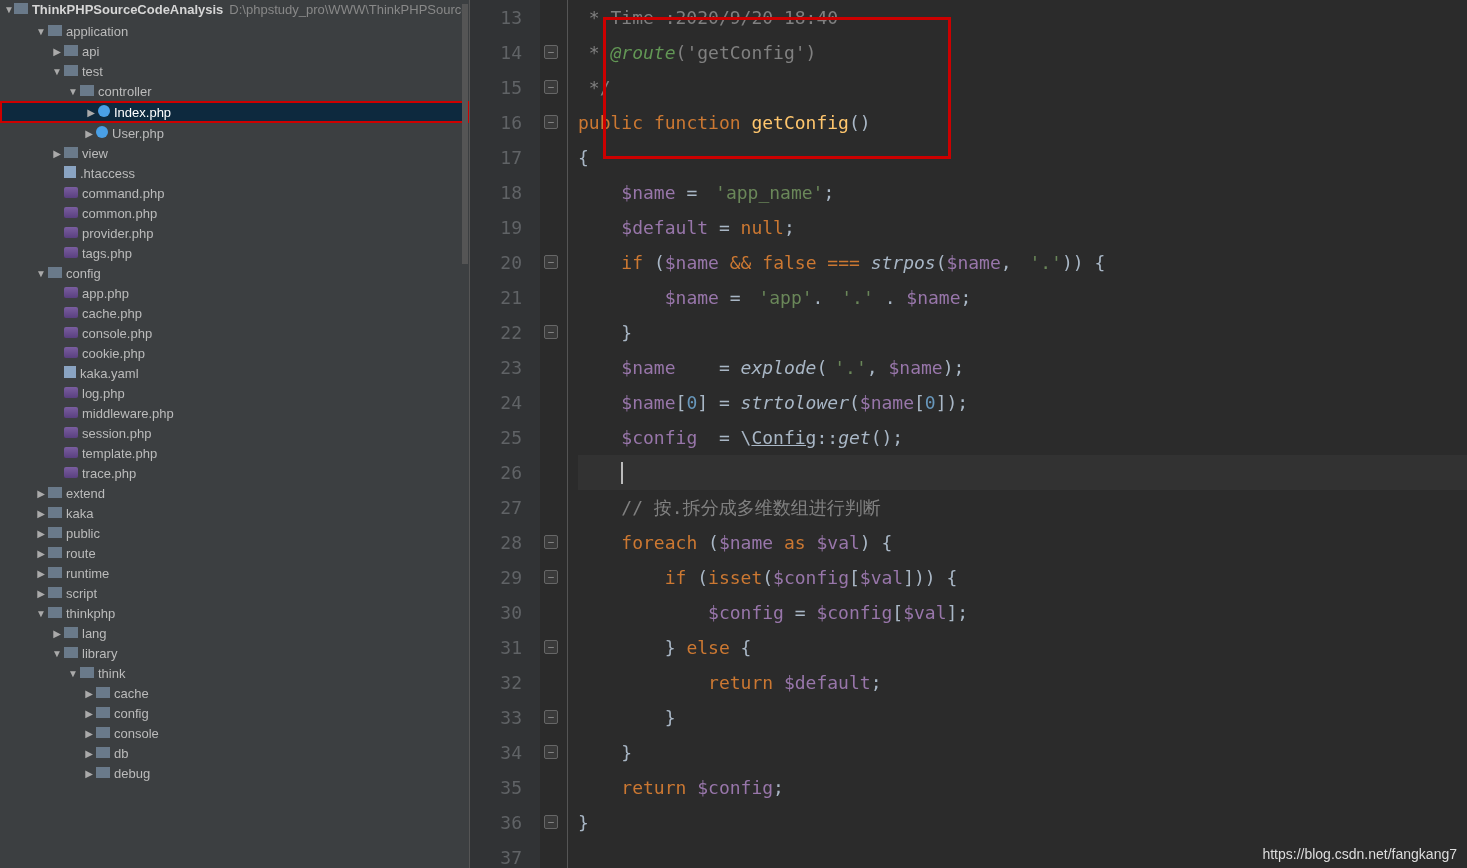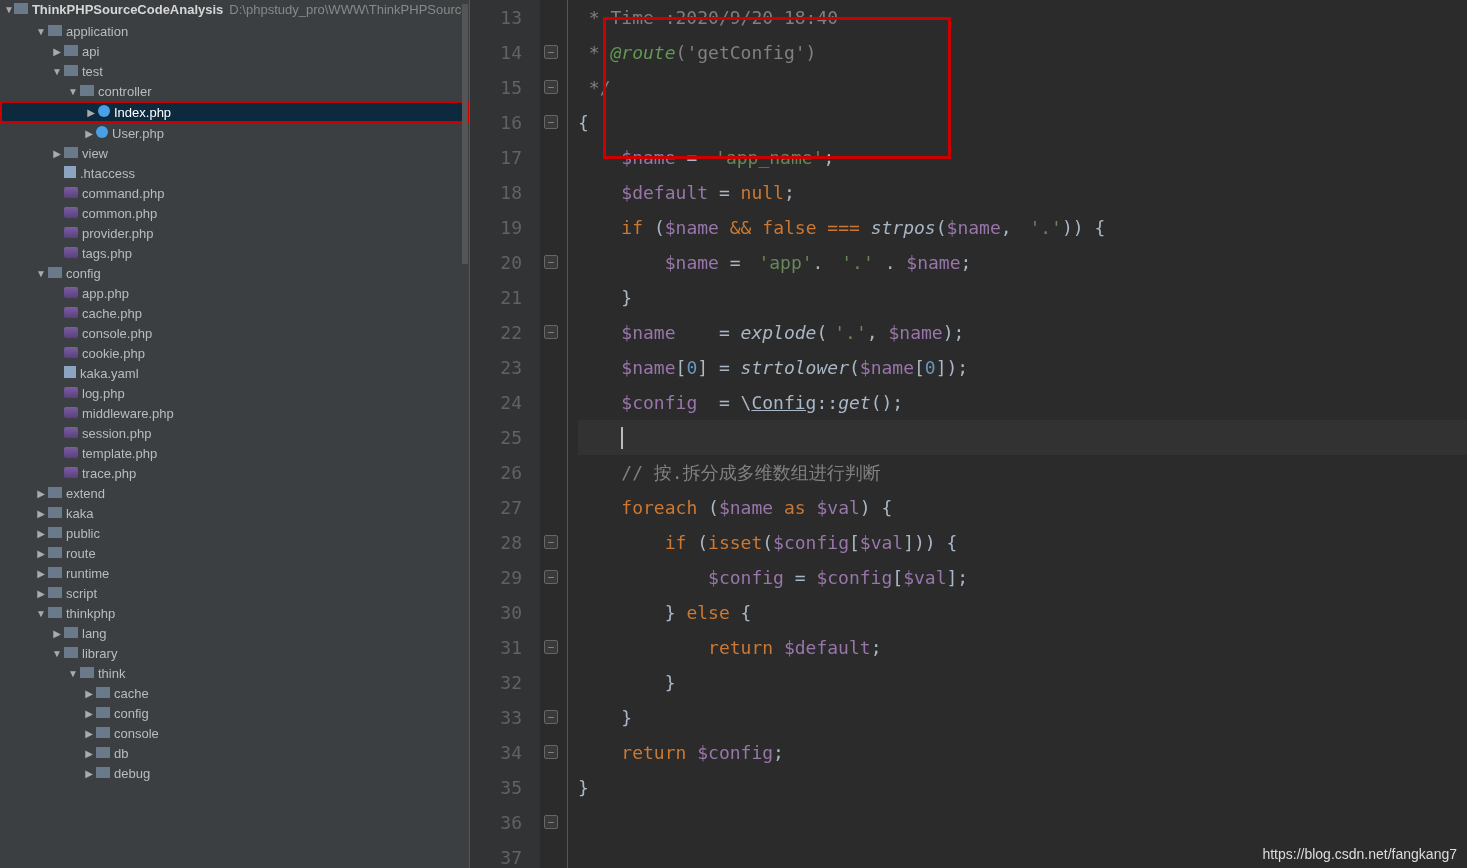--- a/index.html
+++ b/index.html
@@ -390,20 +390,21 @@
         <div class="fold-mark" style="top: 570px;">−</div>
         <div class="fold-mark" style="top: 640px;">−</div>
         <div class="fold-mark" style="top: 710px;">−</div>
         <div class="fold-mark" style="top: 745px;">−</div>
         <div class="fold-mark" style="top: 815px;">−</div>
       </div>
     <div class="code">
       <div class="code-line"><span class="cmt"> * Time :2020/9/20 18:40</span></div>
       <div class="code-line"><span class="cmt"> * </span><span class="cmt-tag">@route</span><span class="cmt">('getConfig')</span></div>
       <div class="code-line"><span class="cmt"> */</span></div>
+      <div class="code-line"><span class="kw">public</span> <span class="kw">function</span> <span class="fn">getConfig</span><span>()</span></div>
       <div class="code-line"><span>{</span></div>
       <div class="code-line">    <span class="dollar">$name</span><span> = </span><span class="str">'app_name'</span>;</div>
       <div class="code-line">    <span class="dollar">$default</span> = <span class="kw">null</span>;</div>
       <div class="code-line">    <span class="kw">if</span> (<span class="dollar">$name</span> <span class="kw">&amp;&amp;</span> <span class="kw">false</span> <span class="kw">===</span> <span class="funcname italic">strpos</span>(<span class="dollar">$name</span>, <span class="str">'.'</span>)) {</div>
       <div class="code-line">        <span class="dollar">$name</span> = <span class="str">'app'</span><span>. </span><span class="str">'.'</span><span> . </span><span class="dollar">$name</span>;</div>
       <div class="code-line">    <span>}</span></div>
       <div class="code-line">    <span class="dollar">$name</span>    = <span class="funcname italic">explode</span>(<span class="str">'.'</span>, <span class="dollar">$name</span>);</div>
       <div class="code-line">    <span class="dollar">$name</span>[<span class="num">0</span>] = <span class="funcname italic">strtolower</span>(<span class="dollar">$name</span>[<span class="num">0</span>]);</div>
       <div class="code-line">    <span class="dollar">$config</span>  = \<span class="underline">Config</span>::<span class="funcname italic">get</span>();</div>
       <div class="code-line current">    <span class="cursor"></span></div>

